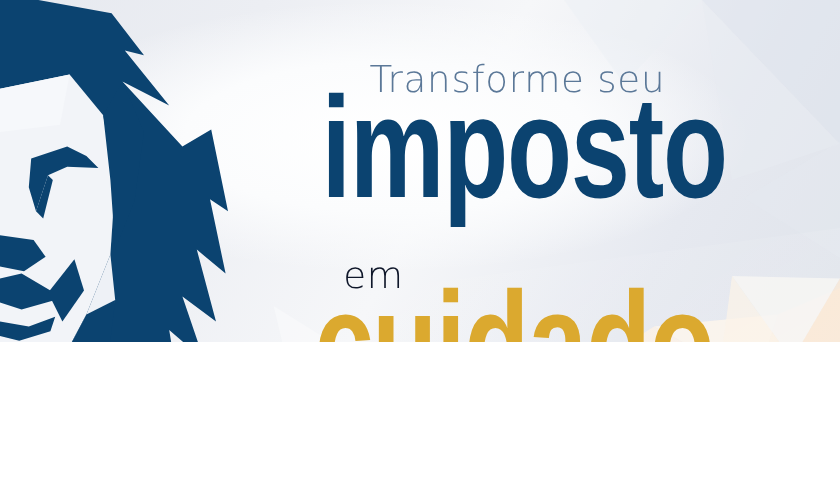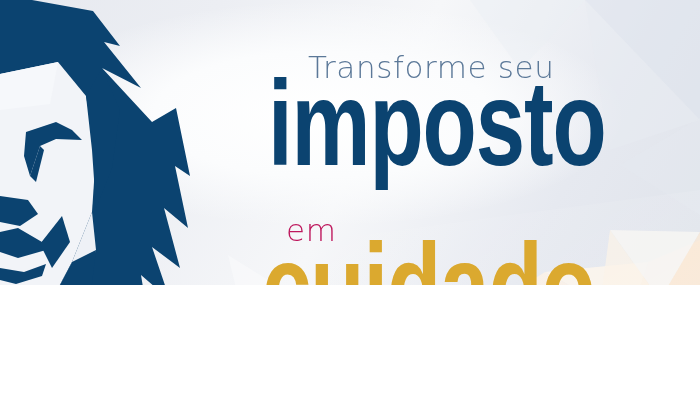--- a/index.html
+++ b/index.html
@@ -78,21 +78,21 @@
     letter-spacing: -1.5px;
   }
 
   .line-kicker-2 {
     position: absolute;
     left: 20px;
     top: 212px;
     font-size: 31px;
     font-weight: 300;
     letter-spacing: 0.6px;
-    color: #be185d;
+    color: #0f172a;
     white-space: nowrap;
     font-family: "DejaVu Sans", "Liberation Sans", sans-serif;
     -webkit-font-smoothing: antialiased;
   }
 
   .line-big-2 {
     position: absolute;
     left: -4px;
     top: 226px;
     font-size: 120px;

